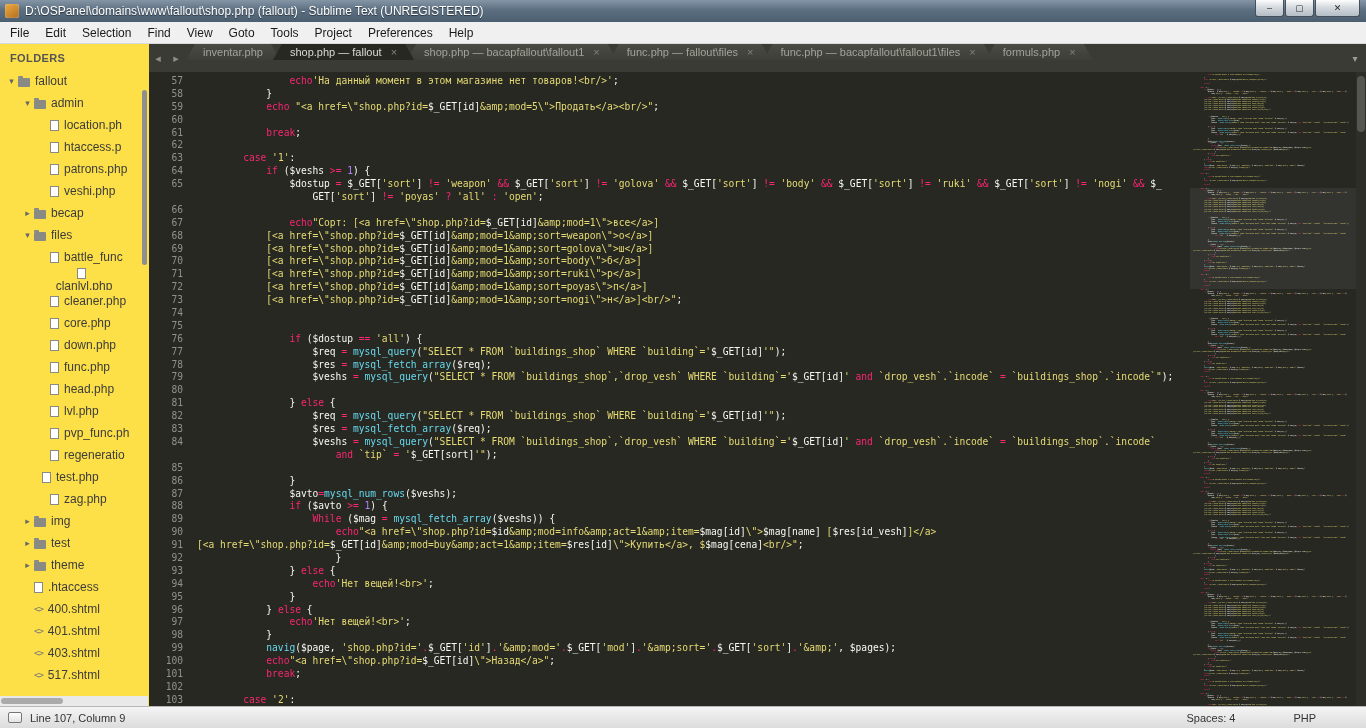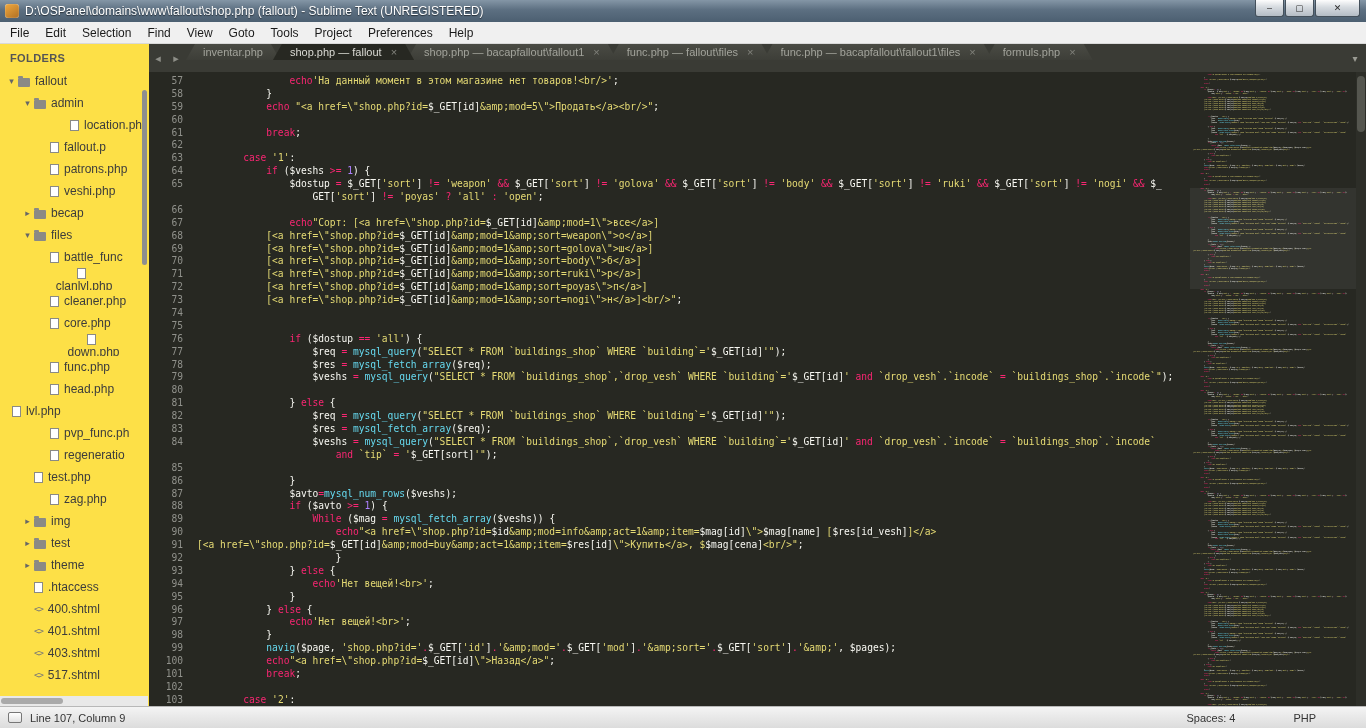--- a/index.html
+++ b/index.html
@@ -99,29 +99,29 @@
         <div class="titem" style="padding-left: 6px;">
           <span class="arrow">▾</span>
           <span class="icon folder-ic"></span>
           <span class="tlabel">fallout</span>
         </div>
         <div class="titem" style="padding-left: 22px;">
           <span class="arrow">▾</span>
           <span class="icon folder-ic"></span>
           <span class="tlabel">admin</span>
         </div>
-        <div class="titem" style="padding-left: 38px; margin-left: 20px;">
+        <div class="titem" style="padding-left: 38px;">
           <span class="arrow"></span>
           <span class="icon file-ic"></span>
           <span class="tlabel">location.ph</span>
         </div>
         <div class="titem" style="padding-left: 38px;">
           <span class="arrow"></span>
           <span class="icon file-ic"></span>
-          <span class="tlabel">fallout.p</span>
+          <span class="tlabel">htaccess.p</span>
         </div>
         <div class="titem" style="padding-left: 38px;">
           <span class="arrow"></span>
           <span class="icon file-ic"></span>
           <span class="tlabel">patrons.php</span>
         </div>
         <div class="titem" style="padding-left: 38px;">
           <span class="arrow"></span>
           <span class="icon file-ic"></span>
           <span class="tlabel">veshi.php</span>
@@ -149,51 +149,51 @@
         <div class="titem" style="padding-left: 38px;">
           <span class="arrow"></span>
           <span class="icon file-ic"></span>
           <span class="tlabel">cleaner.php</span>
         </div>
         <div class="titem" style="padding-left: 38px; align-items: center;">
           <span class="arrow"></span>
           <span class="icon file-ic"></span>
           <span class="tlabel">core.php</span>
         </div>
-        <div class="titem" style="padding-left: 38px; flex-direction: column;">
+        <div class="titem" style="padding-left: 38px;">
           <span class="arrow"></span>
           <span class="icon file-ic"></span>
           <span class="tlabel">down.php</span>
         </div>
         <div class="titem" style="padding-left: 38px;">
           <span class="arrow"></span>
           <span class="icon file-ic"></span>
           <span class="tlabel">func.php</span>
         </div>
         <div class="titem" style="padding-left: 38px;">
           <span class="arrow"></span>
           <span class="icon file-ic"></span>
           <span class="tlabel">head.php</span>
         </div>
-        <div class="titem" style="">
+        <div class="titem" style="padding-left: 38px;">
           <span class="arrow"></span>
           <span class="icon file-ic"></span>
           <span class="tlabel">lvl.php</span>
         </div>
         <div class="titem" style="padding-left: 38px;">
           <span class="arrow"></span>
           <span class="icon file-ic"></span>
           <span class="tlabel">pvp_func.ph</span>
         </div>
         <div class="titem" style="padding-left: 38px;">
           <span class="arrow"></span>
           <span class="icon file-ic"></span>
           <span class="tlabel">regeneratio</span>
         </div>
-        <div class="titem" style="padding-left: 22px;">
+        <div class="titem" style="padding-left: 30px;">
           <span class="arrow"></span>
           <span class="icon file-ic"></span>
           <span class="tlabel">test.php</span>
         </div>
         <div class="titem" style="padding-left: 38px;">
           <span class="arrow"></span>
           <span class="icon file-ic"></span>
           <span class="tlabel">zag.php</span>
         </div>
         <div class="titem" style="padding-left: 22px;">

